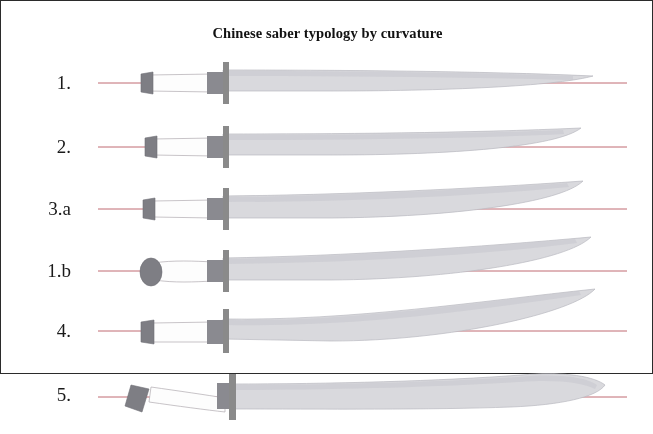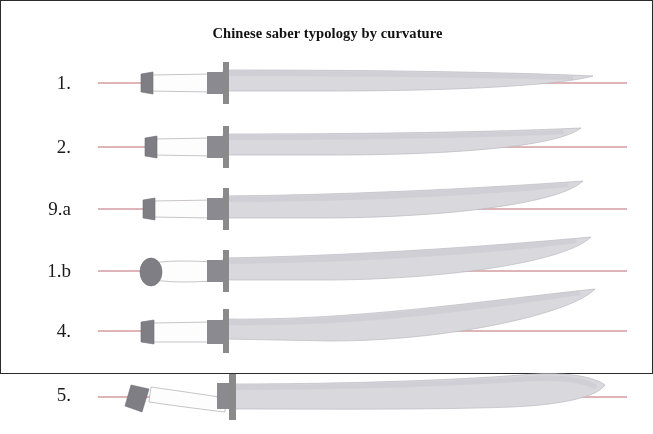--- a/index.html
+++ b/index.html
@@ -44,21 +44,21 @@
 </head>
 <body>
 
 <div id="frame">
   <div id="inner">
 
     <div id="title">Chinese saber typology by curvature</div>
 
     <div class="row-label" style="left:0px;top:72px;">1.</div>
     <div class="row-label" style="left:0px;top:136px;">2.</div>
-    <div class="row-label" style="left:0px;top:198px;">9.a</div>
+    <div class="row-label" style="left:0px;top:198px;">3.a</div>
     <div class="row-label" style="left:0px;top:260px;">1.b</div>
     <div class="row-label" style="left:0px;top:320px;">4.</div>
     <div class="row-label" style="left:0px;top:384px;">5.</div>
 
     <svg id="art" viewBox="0 0 653 434" xmlns="http://www.w3.org/2000/svg">
 
       <g>
         <line x1="97" y1="82" x2="626" y2="82" stroke="#c06b72" stroke-width="1"></line>
 
         <path d="M222,69 C330,69 480,70 592,75 C560,84 460,90 330,90 L222,90 Z" fill="#d9d9dd" stroke="#b9b9c0" stroke-width="0.7"></path>

